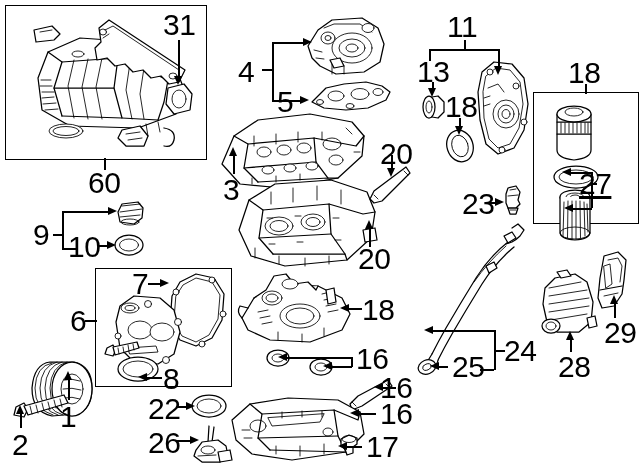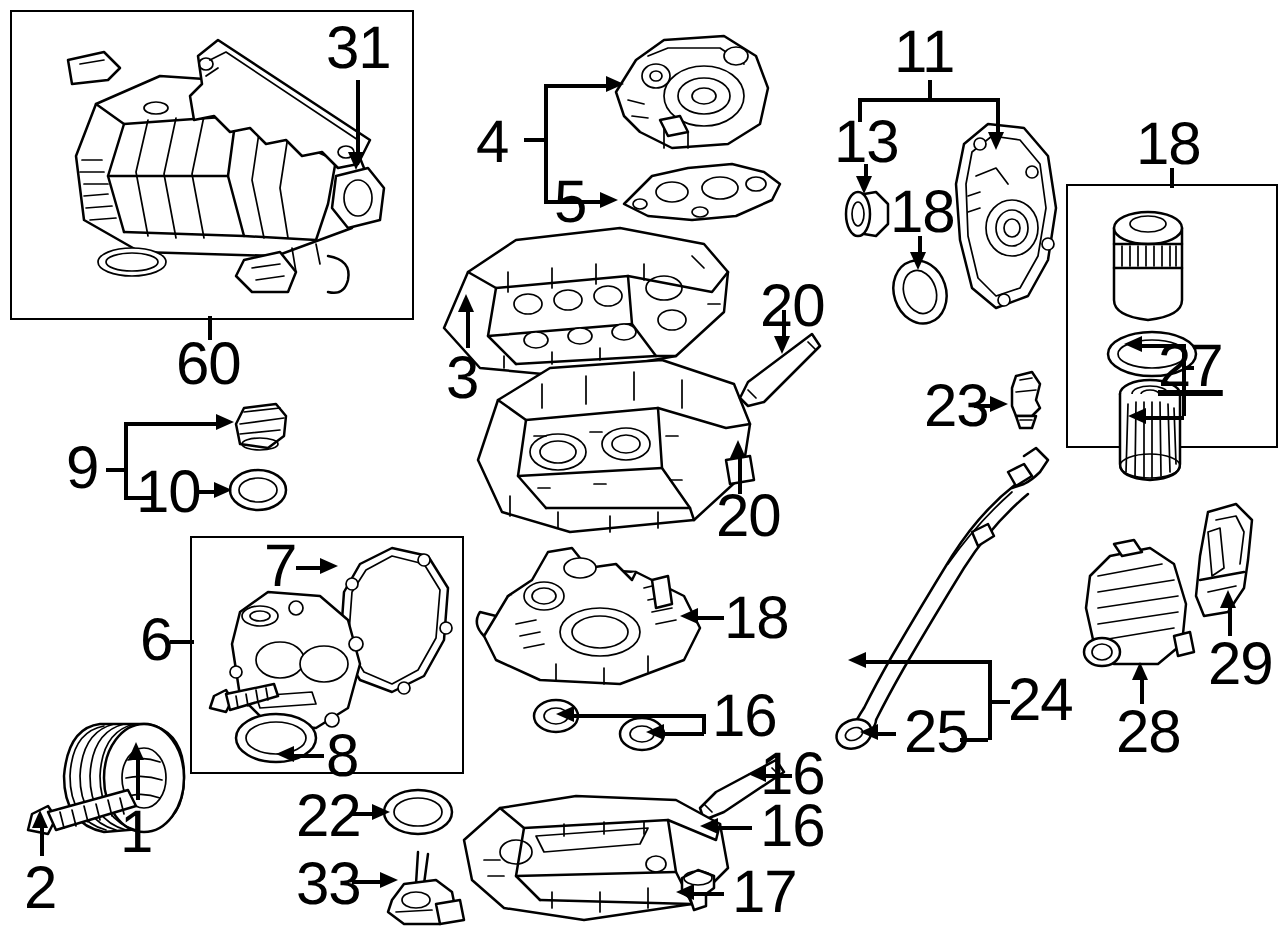--- a/index.html
+++ b/index.html
@@ -529,21 +529,21 @@
   <div class="callout" style="left:447px;top:12px;">11</div>
   <div class="callout" style="left:445px;top:92px;">18</div>
   <div class="callout" style="left:417px;top:57px;">13</div>
   <div class="callout" style="left:380px;top:399px;">16</div>
   <div class="callout" style="left:356px;top:344px;">16</div>
   <div class="callout" style="left:380px;top:373px;text-align:right;">16</div>
   <div class="callout" style="left:366px;top:432px;">17</div>
   <div class="callout" style="left:362px;top:295px;">18</div>
   <div class="callout" style="left:358px;top:244px;">20</div>
   <div class="callout" style="left:380px;top:139px;">20</div>
-  <div class="callout" style="left:148px;top:428px;">33</div>
+  <div class="callout" style="left:148px;top:428px;">26</div>
   <div class="callout" style="left:148px;top:394px;">22</div>
   <div class="callout" style="left:462px;top:189px;">23</div>
   <div class="callout" style="left:504px;top:336px;">24</div>
   <div class="callout" style="left:452px;top:352px;">25</div>
   <div class="callout" style="left:568px;top:58px;">18</div>
   <div class="callout" style="left:579px;top:169px;text-decoration:underline;">27</div>
   <div class="callout" style="left:558px;top:352px;">28</div>
   <div class="callout" style="left:604px;top:318px;">29</div>
   <div class="callout" style="left:88px;top:168px;">60</div>
   <div class="callout" style="left:163px;top:10px;">31</div>

